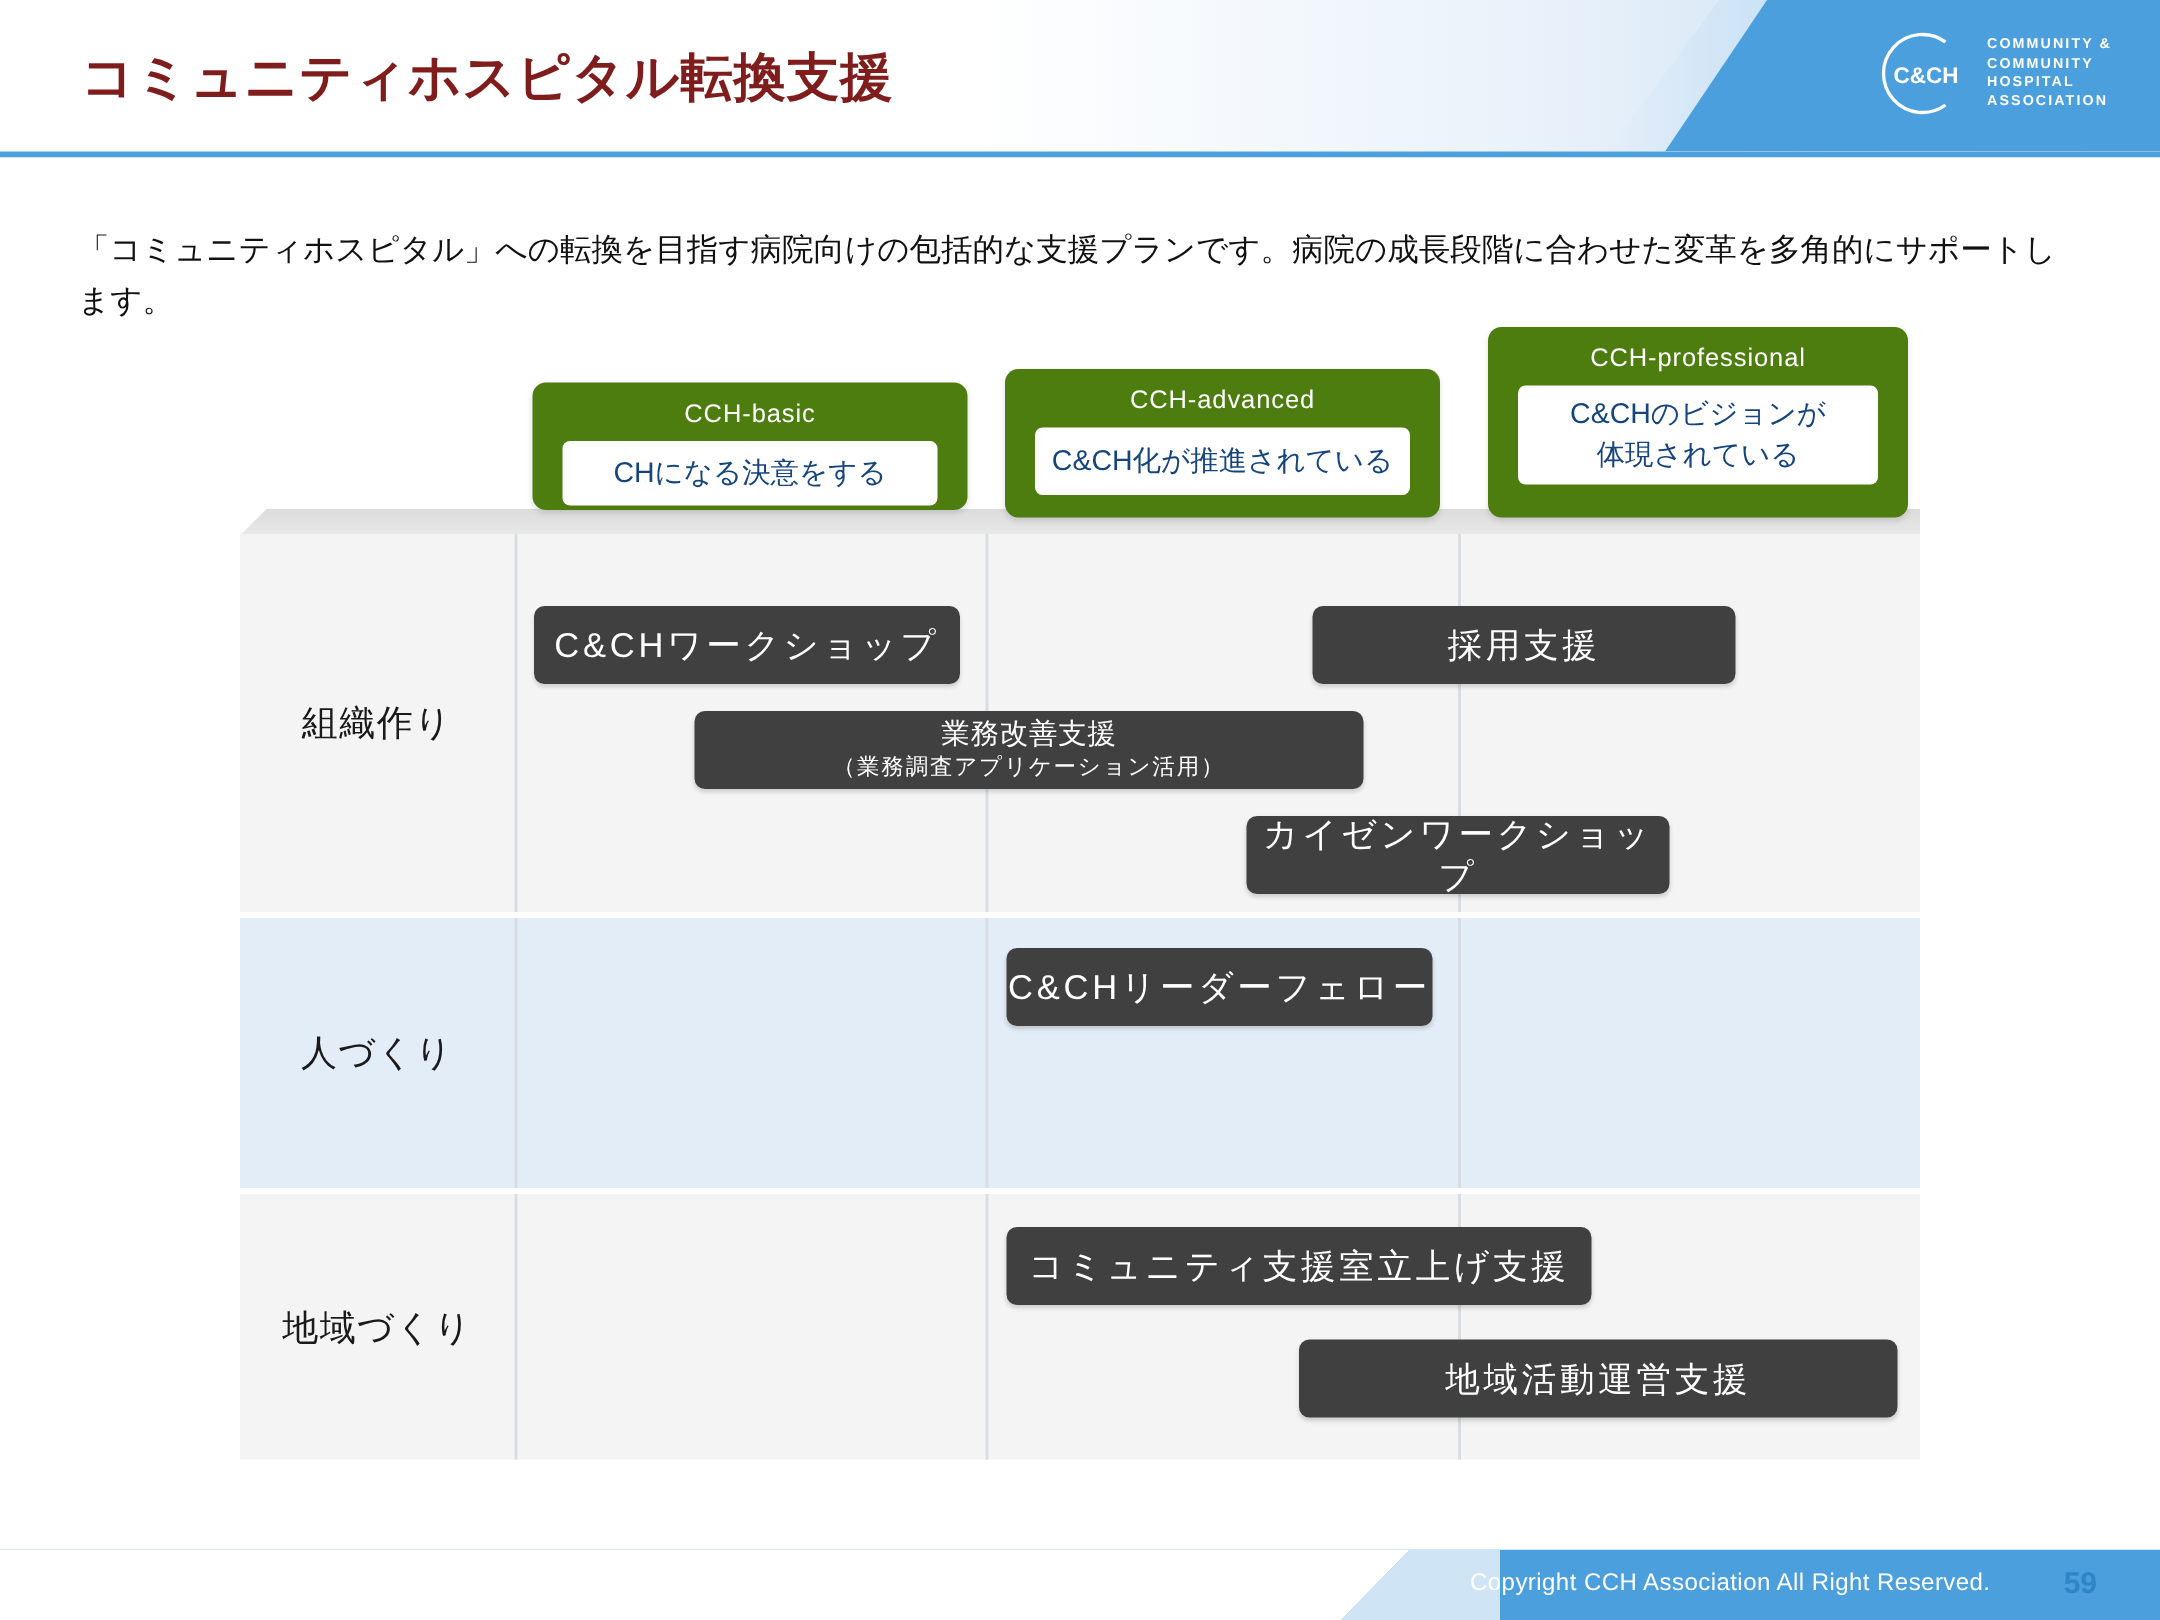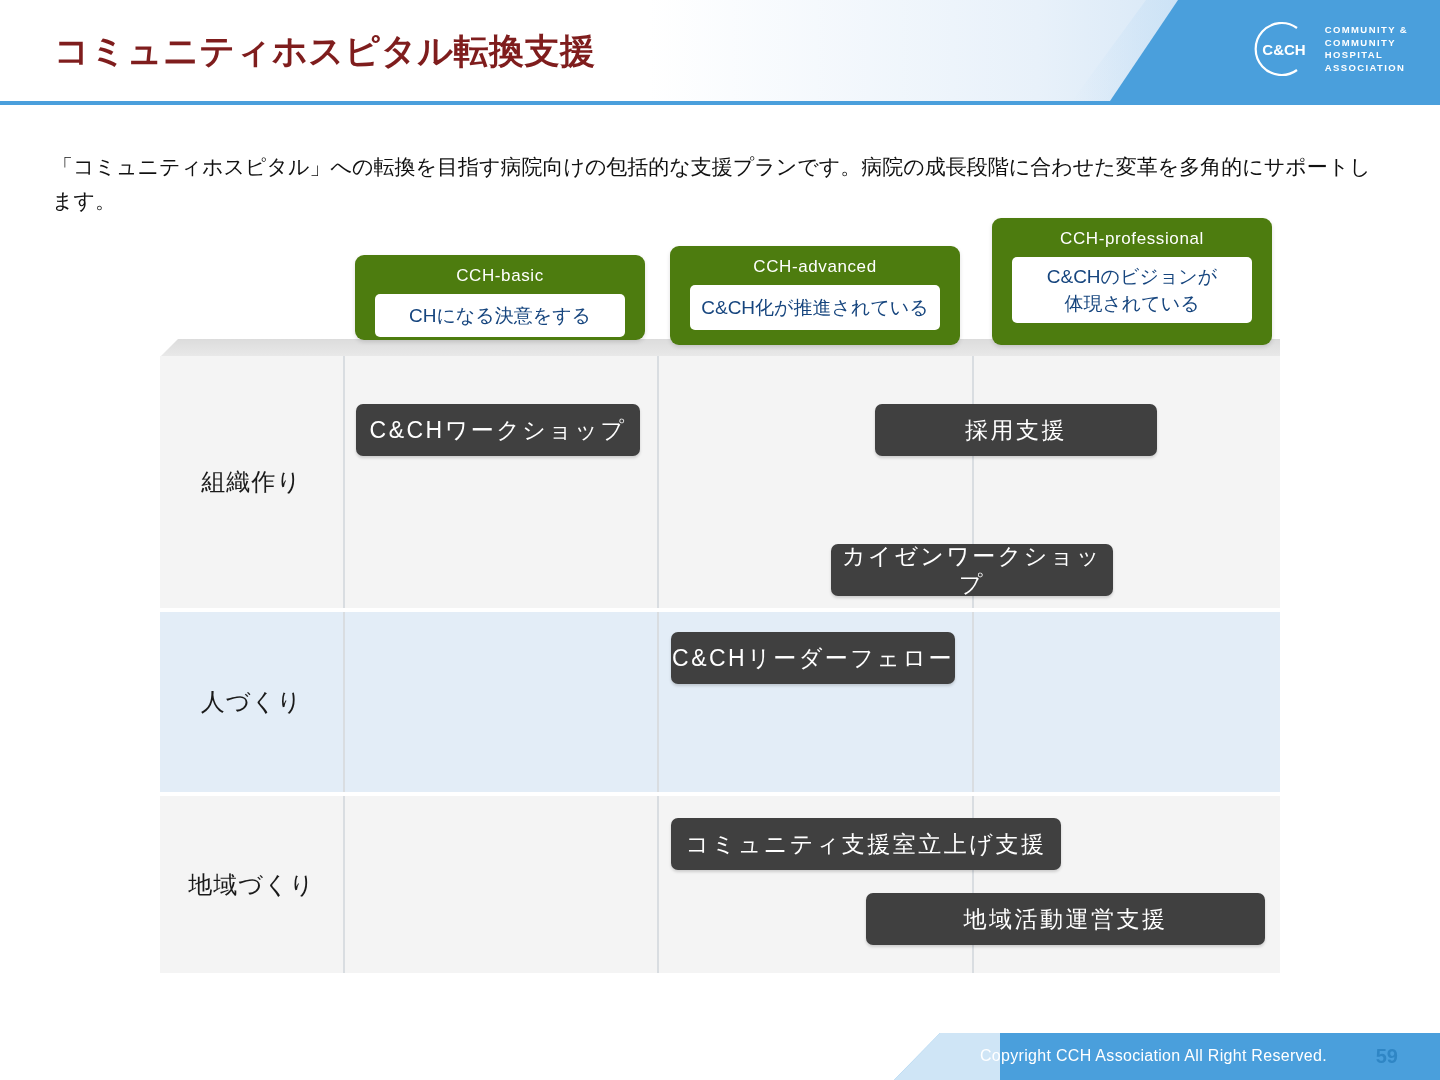--- a/index.html
+++ b/index.html
@@ -326,20 +326,24 @@
     <div class="matrix-row" id="matrix-row-0">
       <div class="row-label">組織作り</div>
       <div class="col-divider d0"></div>
       <div class="col-divider d1"></div>
       <div class="col-divider d2"></div>
 
       <div class="item-bar" style="left:196px; top:48px; width:284px; height:52px;">
         <span class="item-label">C&amp;CHワークショップ</span>
       </div>
 
+      <div class="item-bar compact" style="left:303px; top:118px; width:446px; height:52px;">
+        <span class="item-label">業務改善支援</span>
+        <span class="item-sub">（業務調査アプリケーション活用）</span>
+      </div>
 
       <div class="item-bar" style="left:671px; top:48px; width:282px; height:52px;margin-left:44px;">
         <span class="item-label">採用支援</span>
       </div>
 
       <div class="item-bar" style="left:671px; top:188px; width:282px; height:52px;">
         <span class="item-label">カイゼンワークショップ</span>
       </div>
     </div>
 

